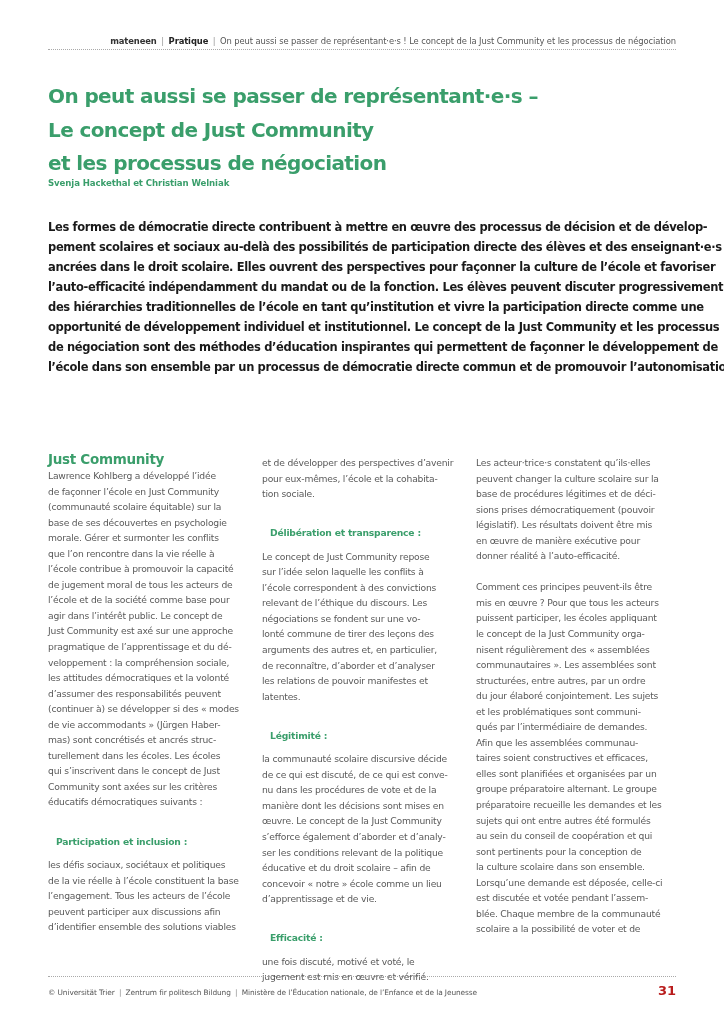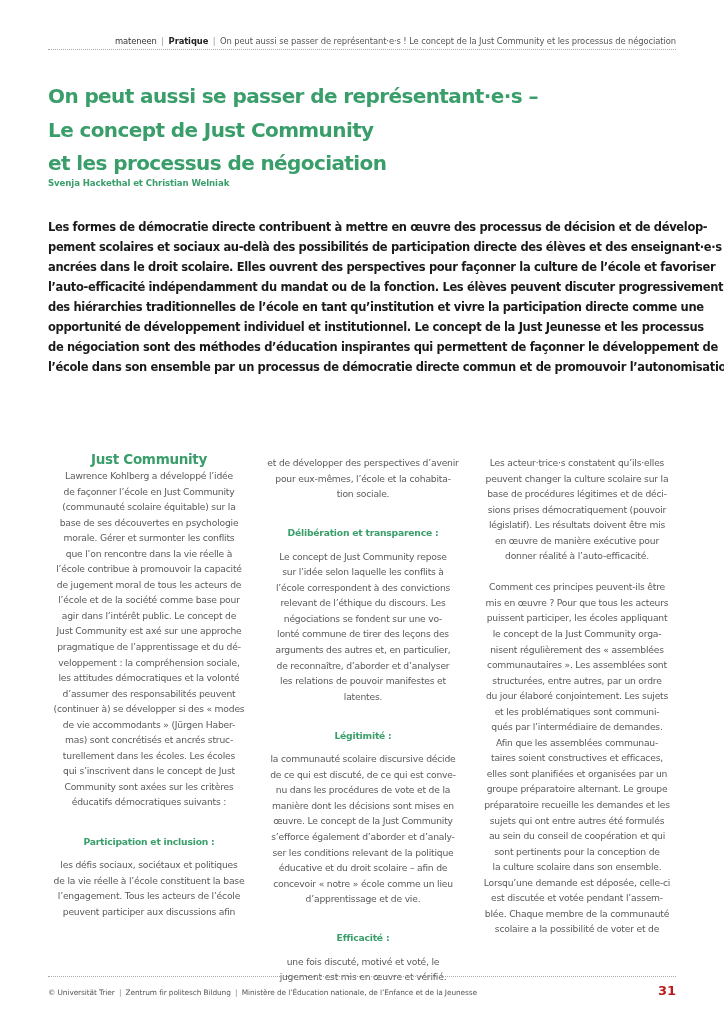--- a/index.html
+++ b/index.html
@@ -17,21 +17,21 @@
     }
     .running-head {
       position: absolute;
       top: 36px;
       right: 48px;
       font-size: 8.4px;
       color: #555;
       white-space: nowrap;
       letter-spacing: -0.1px;
     }
-    .running-head .rh-mag { font-weight: normal; color: #333; margin-left: 16px; }
+    .running-head .rh-mag { font-weight: bold; color: #333; margin-left: 16px; }
     .running-head .rh-sec { font-weight: bold; color: #222; }
     .running-head .sep { color: #999; padding: 0 2px; }
     .rule {
       position: absolute;
       left: 48px;
       right: 48px;
       height: 0;
       border-top: 1px dotted #a9a9a9;
     }
     .rule.top { top: 49px; }
@@ -81,21 +81,20 @@
       width: 630px;
       display: flex;
       justify-content: space-between;
     }
     .col {
       width: 202px;
       font-size: 9.2px;
       line-height: 15.55px;
       color: #5a5a5a;
       letter-spacing: -0.2px;
-      text-align: center;
     }
     .col .line { display: block; white-space: nowrap; }
     .col .gap { display: block; height: 15.55px; }
     .col h2 {
       margin: 0;
       font-size: 13.5px;
       line-height: 17px;
       color: #3a9e6b;
       font-weight: bold;
       letter-spacing: -0.3px;
@@ -147,21 +146,21 @@
   <span>et les processus de négociation</span>
 </h1>
 <div class="authors">Svenja Hackethal et Christian Welniak</div>
 
 <p class="lead">
   <span>Les formes de démocratie directe contribuent à mettre en œuvre des processus de décision et de dévelop-</span>
   <span>pement scolaires et sociaux au-delà des possibilités de participation directe des élèves et des enseignant·e·s</span>
   <span>ancrées dans le droit scolaire. Elles ouvrent des perspectives pour façonner la culture de l’école et favoriser</span>
   <span>l’auto-efficacité indépendamment du mandat ou de la fonction. Les élèves peuvent discuter progressivement</span>
   <span>des hiérarchies traditionnelles de l’école en tant qu’institution et vivre la participation directe comme une</span>
-  <span>opportunité de développement individuel et institutionnel. Le concept de la Just Jeunesse et les processus</span>
+  <span>opportunité de développement individuel et institutionnel. Le concept de la Just Community et les processus</span>
   <span>de négociation sont des méthodes d’éducation inspirantes qui permettent de façonner le développement de</span>
   <span>l’école dans son ensemble par un processus de démocratie directe commun et de promouvoir l’autonomisation.</span>
 </p>
 
 <div class="columns">
 
   <div class="col col-1">
     <h2>Just Community</h2>
     <div>
       <span class="line">Lawrence Kohlberg a développé l’idée</span>
@@ -187,20 +186,21 @@
       <span class="line">Community sont axées sur les critères</span>
       <span class="line">éducatifs démocratiques suivants :</span>
     </div>
     <span class="gap"></span>
     <h3>Participation et inclusion :</h3>
     <div>
       <span class="line">les défis sociaux, sociétaux et politiques</span>
       <span class="line">de la vie réelle à l’école constituent la base</span>
       <span class="line">l’engagement. Tous les acteurs de l’école</span>
       <span class="line">peuvent participer aux discussions afin</span>
+      <span class="line">d’identifier ensemble des solutions viables</span>
     </div>
   </div>
 
   <div class="col col-2">
     <div>
       <span class="line">et de développer des perspectives d’avenir</span>
       <span class="line">pour eux-mêmes, l’école et la cohabita-</span>
       <span class="line">tion sociale.</span>
     </div>
     <span class="gap"></span>

